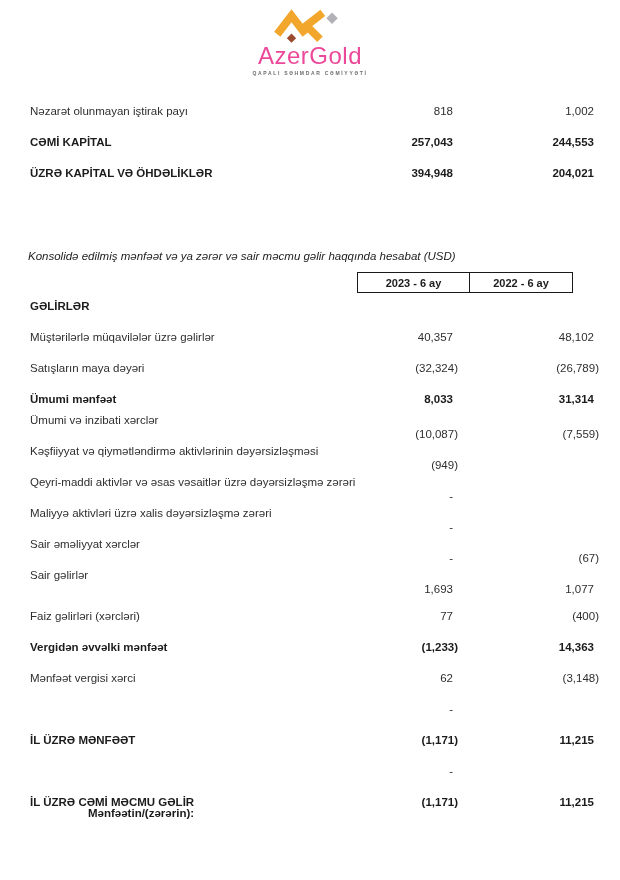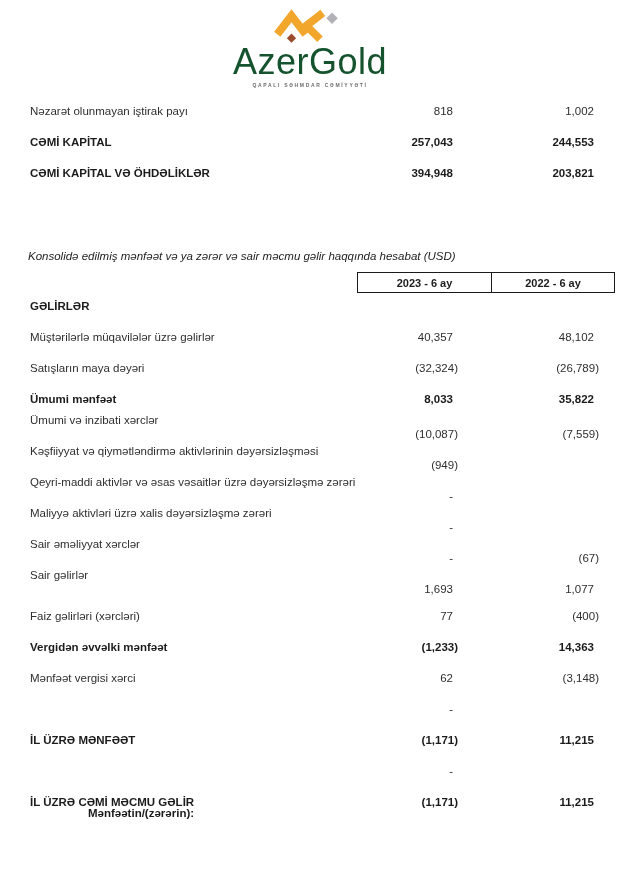--- a/index.html
+++ b/index.html
@@ -5,28 +5,28 @@
   html,body { margin:0; padding:0; background:#ffffff; }
   .page {
     position:relative; width:620px; height:880px; background:#ffffff;
     font-family:"Liberation Sans", sans-serif; font-size:11.5px; color:#2e2e2e;
     overflow:hidden; margin:0 auto;
   }
 
   
   .logo { position:absolute; top:5px; left:0; right:0; text-align:center; }
   .logo svg { display:block; margin:0 auto; }
-  .brand { font-size:36px; color:#14532d; letter-spacing:.5px; line-height:1; margin-top:-1px; }
+  .brand { font-size:24px; color:#ec4899; letter-spacing:.5px; line-height:1; margin-top:-1px; }
   .brand-sub { font-size:5px; font-weight:700; letter-spacing:1.7px; color:#6b6b6b; margin-top:2px; text-transform:uppercase; }
 
   
   .title { position:absolute; left:28px; top:250px; font-weight:400; font-style:italic; color:#1c1c1c; white-space:nowrap; }
 
   
-  .colhead { position:absolute; top:272px; left:357px; width:258px; height:21px; border:1.5px solid #1a1a1a; display:flex; box-sizing:border-box; }
+  .colhead { position:absolute; top:272px; left:357px; width:216px; height:21px; border:1.5px solid #1a1a1a; display:flex; box-sizing:border-box; }
   .colhead .cell { display:flex; align-items:center; justify-content:center; font-weight:700; font-size:11px; color:#1c1c1c; }
   .colhead .cell.c1 { flex:134 0 0; }
   .colhead .cell.c2 { flex:123 0 0; border-left:1.5px solid #1a1a1a; }
 
   
   .rows { position:absolute; left:0; width:616px; }
   #balance-rows { top:95px; }
   #income-rows  { top:290px; }
   .row { position:relative; height:31px; }
   .lbl { position:absolute; left:30px; top:50%; transform:translateY(-50%); white-space:nowrap; }
@@ -60,23 +60,23 @@
         <span class="lbl">Nəzarət olunmayan iştirak payı</span>
         <span class="val v1">818</span>
         <span class="val v2">1,002</span>
       </div>
       <div class="row bold">
         <span class="lbl">CƏMİ KAPİTAL</span>
         <span class="val v1">257,043</span>
         <span class="val v2">244,553</span>
       </div>
       <div class="row bold">
-        <span class="lbl">CƏMİ KAPİTAL VƏ ÖHDƏLİKLƏR</span>
+        <span class="lbl">ÜZRƏ KAPİTAL VƏ ÖHDƏLİKLƏR</span>
         <span class="val v1">394,948</span>
-        <span class="val v2">203,821</span>
+        <span class="val v2">204,021</span>
       </div>
     </div>
 
   <div class="title">Konsolidə edilmiş mənfəət və ya zərər və sair məcmu gəlir haqqında hesabat (USD)</div>
 
   <div class="colhead">
     <div class="cell c1">2023 - 6 ay</div>
     <div class="cell c2">2022 - 6 ay</div>
   </div>
 
@@ -92,21 +92,21 @@
         <span class="val v2">48,102</span>
       </div>
       <div class="row">
         <span class="lbl">Satışların maya dəyəri</span>
         <span class="val v1 neg">(32,324)</span>
         <span class="val v2 neg">(26,789)</span>
       </div>
       <div class="row bold">
         <span class="lbl">Ümumi mənfəət</span>
         <span class="val v1">8,033</span>
-        <span class="val v2">35,822</span>
+        <span class="val v2">31,314</span>
       </div>
       <div class="row value-low">
         <span class="lbl">Ümumi və inzibati xərclər</span>
         <span class="val v1 neg">(10,087)</span>
         <span class="val v2 neg">(7,559)</span>
       </div>
       <div class="row value-low">
         <span class="lbl">Kəşfiiyyat və qiymətləndirmə aktivlərinin dəyərsizləşməsi</span>
         <span class="val v1 neg">(949)</span>
         <span class="val v2"></span>

